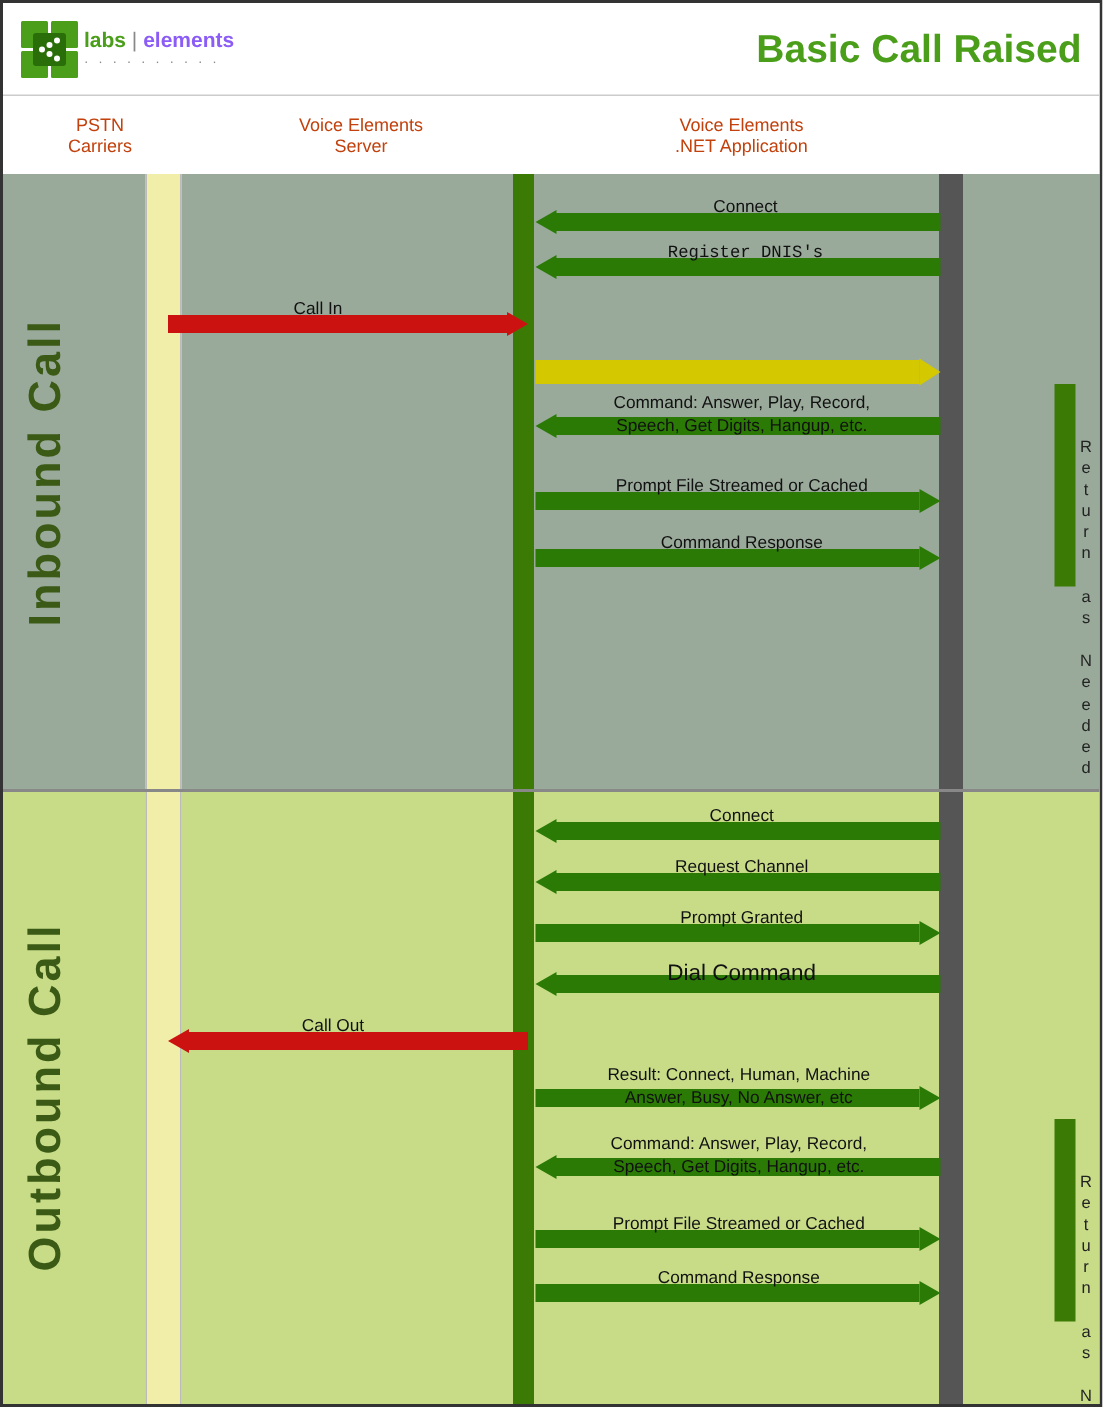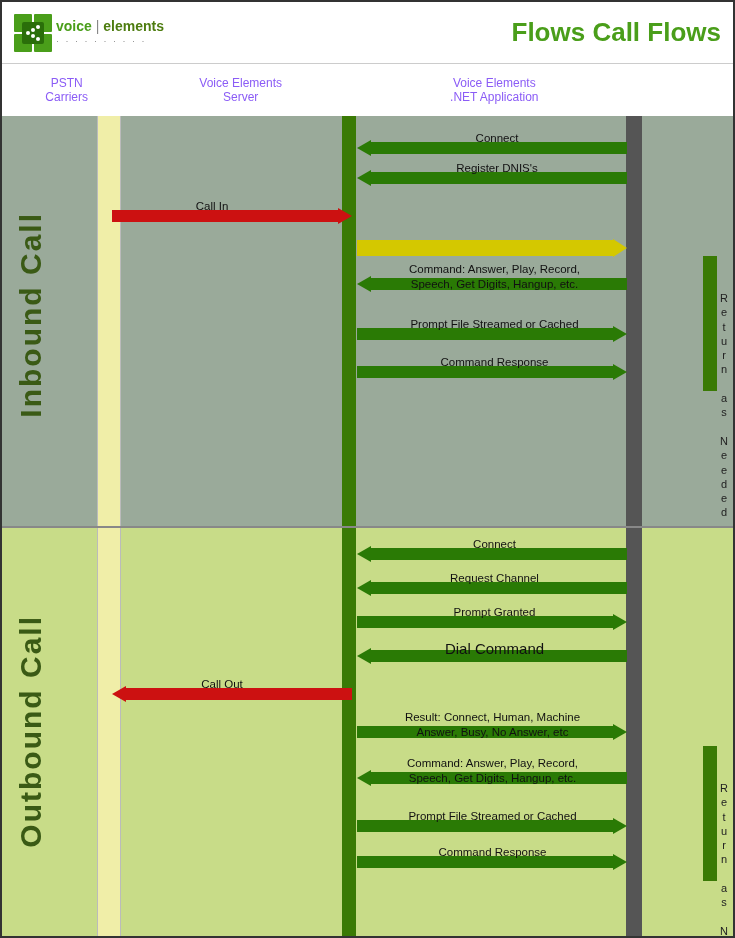--- a/index.html
+++ b/index.html
@@ -61,21 +61,21 @@
     .col-headers {
       display: flex;
       height: 52px;
       background: #fff;
       position: relative;
       z-index: 10;
     }
     .col-header {
       text-align: center;
       font-size: 12px;
-      color: #8b5cf6;
+      color: #c2410c;
       display: flex;
       align-items: center;
       justify-content: center;
       font-weight: normal;
     }
 
     
     .diagram {
       flex: 1;
       display: flex;
@@ -100,27 +100,27 @@
         <rect x="8" y="8" width="22" height="22" fill="#2a6e0a" rx="2"></rect>
 
         <circle cx="14" cy="19" r="2" fill="#fff"></circle>
         <circle cx="19" cy="16" r="2" fill="#fff"></circle>
         <circle cx="24" cy="13" r="2" fill="#fff"></circle>
         <circle cx="19" cy="22" r="2" fill="#fff"></circle>
         <circle cx="24" cy="25" r="2" fill="#fff"></circle>
       </svg>
       <div>
         <div style="font-size:14px;color:#555;font-weight:bold;line-height:1.1">
-          <span style="color:#4a9e1a">voice</span> <span style="color:#888;font-weight:normal">|</span> <span style="color:#4d7c0f">elements</span>
+          <span style="color:#4a9e1a">labs</span> <span style="color:#888;font-weight:normal">|</span> <span style="color:#8b5cf6">elements</span>
         </div>
         <div style="font-size:9px;color:#888;letter-spacing:2px;margin-top:2px">· · · · · · · · · ·</div>
       </div>
     </div>
 
-    <div class="title">Flows Call Flows</div>
+    <div class="title">Basic Call Raised</div>
 
   </div>
 
   <div class="col-headers">
     <div class="col-header" style="width:130px;">PSTN<br>Carriers</div>
     <div class="col-header" style="width:220px;">Voice Elements<br>Server</div>
     <div class="col-header" style="width:290px;">Voice Elements<br>.NET Application</div>
     <div style="width:95px;"></div>
   </div>
 
@@ -150,21 +150,21 @@
       </div>
     </div>
     <div style="position:absolute;top:16px;left:370px;width:250px;text-align:center;font-size:11.5px;color:#111;">Connect</div>
 
     <div style="position:absolute;top:52px;left:355px;width:270px;height:20px;">
       <div style="position:relative;height:100%;display:flex;align-items:center;">
         <div style="position:absolute;left:12px;right:0;height:12px;background:#2a7a05;"></div>
         <div style="position:absolute;left:0;top:50%;transform:translateY(-50%);border-right:14px solid #2a7a05;border-top:8px solid transparent;border-bottom:8px solid transparent;"></div>
       </div>
     </div>
-    <div style="position:absolute;top:46px;left:370px;width:250px;text-align:center;font-size:11.5px;color:#111;">Register DNIS's</div>
+    <div style="position:absolute;top:46px;left:370px;width:250px;text-align:center;font-size:11.5px;color:#111;font-family:Liberation Mono, monospace;">Register DNIS's</div>
 
     <div style="position:absolute;top:90px;left:110px;width:240px;height:20px;">
       <div style="position:relative;height:100%;display:flex;align-items:center;">
         <div style="position:absolute;left:0;right:14px;height:12px;background:#cc1111;"></div>
         <div style="position:absolute;right:0;top:50%;transform:translateY(-50%);border-left:14px solid #cc1111;border-top:8px solid transparent;border-bottom:8px solid transparent;"></div>
       </div>
     </div>
     <div style="position:absolute;top:84px;left:130px;width:160px;text-align:center;font-size:11.5px;color:#111;">Call In</div>
 
     <div style="position:absolute;top:122px;left:355px;width:270px;height:20px;">

